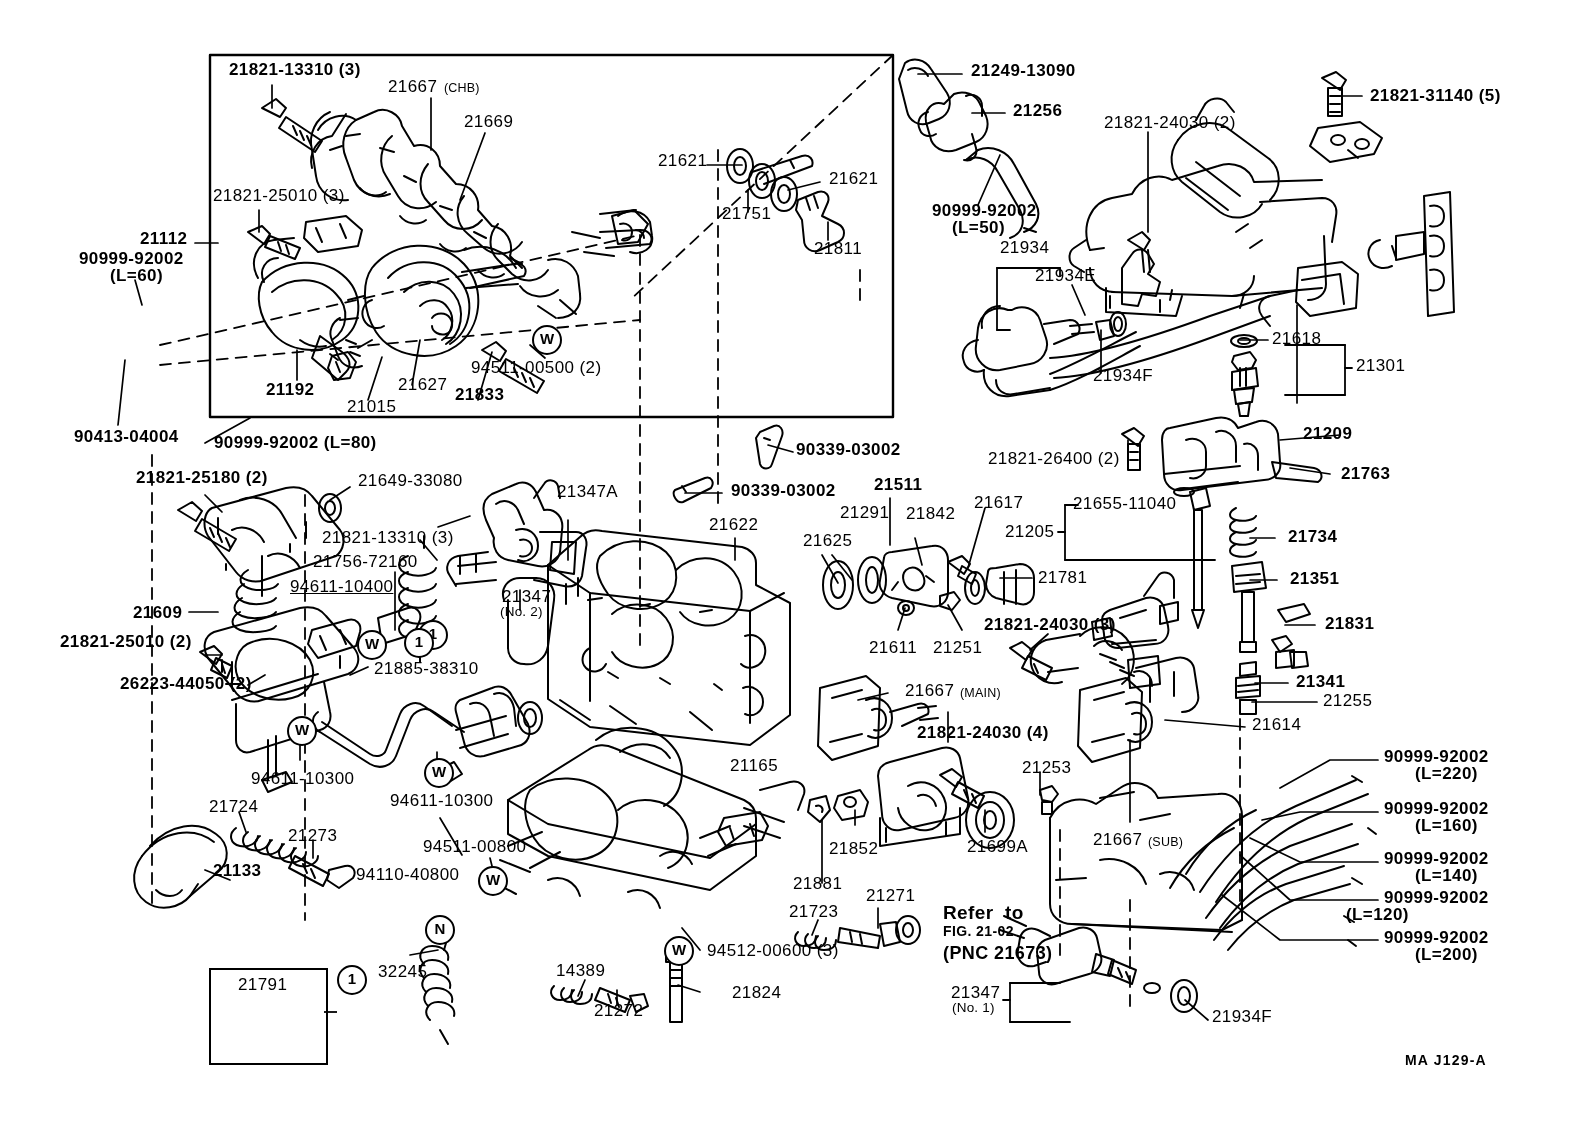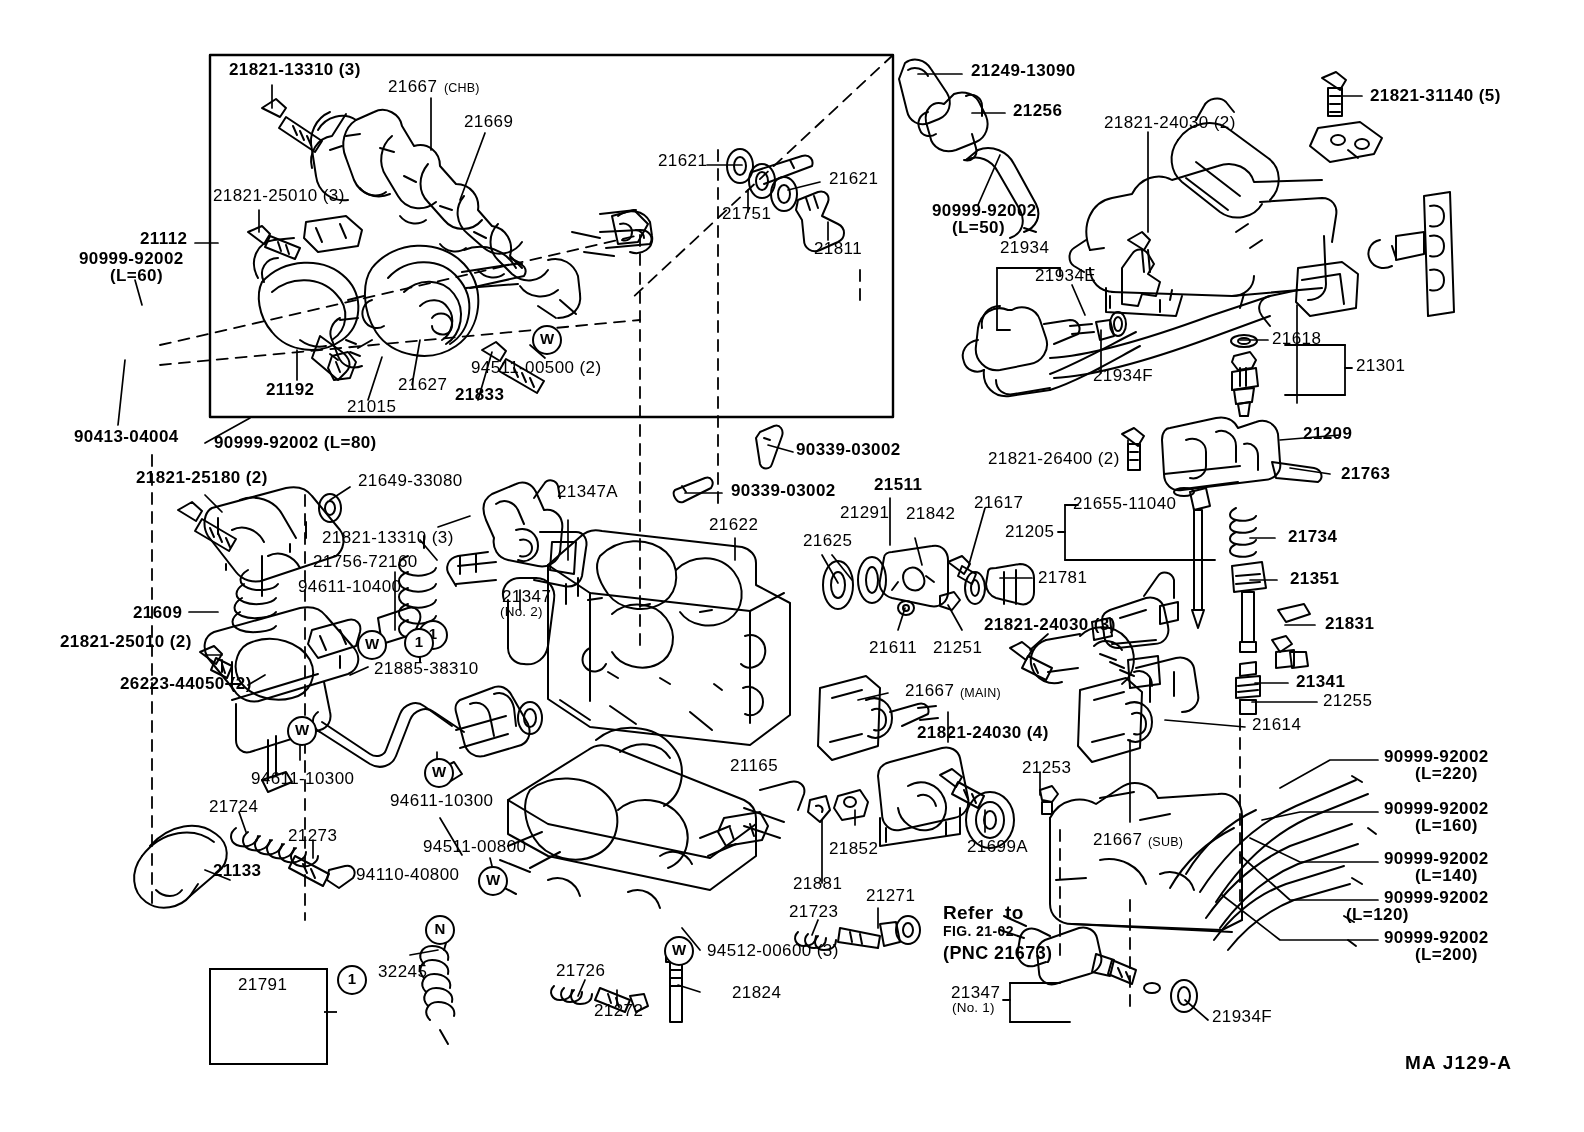--- a/index.html
+++ b/index.html
@@ -30,21 +30,21 @@
     letter-spacing: 0.4px;
     white-space: pre;
     line-height: 1.06;
     color: #000;
   }
   .lbl.b { font-weight: bold; }
   .sub  { font-size: 12.5px; letter-spacing: 0.2px; }
   .sub2 { font-size: 13.5px; letter-spacing: 0.2px; }
   .code {
     position: absolute;
-    font-size: 19px;
+    font-size: 14px;
     font-weight: bold;
     letter-spacing: 1.2px;
   }
   .wbadge {
     position: absolute;
     width: 26px; height: 26px;
     border: 2.2px solid #000;
     border-radius: 50%;
     font-size: 15px;
     font-weight: bold;
@@ -857,21 +857,21 @@
 <div class="lbl b" style="left:1290px; top:570px;">21351</div>
 <div class="lbl b" style="left:1325px; top:615px;">21831</div>
 <div class="lbl b" style="left:1296px; top:673px;">21341</div>
 <div class="lbl" style="left:1323px; top:692px;">21255</div>
 <div class="lbl" style="left:1252px; top:716px;">21614</div>
 
 <div class="lbl b" style="left:136px; top:469px;">21821-25180 (2)</div>
 <div class="lbl" style="left:358px; top:472px;">21649-33080</div>
 <div class="lbl" style="left:322px; top:529px;">21821-13310 (3)</div>
 <div class="lbl" style="left:313px; top:553px;text-align:center;">21756-72160</div>
-<div class="lbl" style="left:298px; top:578px;">94611-10400</div>
+<div class="lbl" style="left:290px; top:578px;text-decoration:underline;">94611-10400</div>
 <div class="lbl" style="left:557px; top:483px;">21347A</div>
 <div class="lbl" style="left:502px; top:588px;">21347</div>
 <div class="lbl sub2" style="left:500px; top:605px;">(No. 2)</div>
 <div class="lbl b" style="left:133px; top:604px;">21609</div>
 <div class="lbl b" style="left:60px; top:633px;">21821-25010 (2)</div>
 <div class="lbl b" style="left:120px; top:675px;">26223-44050 (2)</div>
 <div class="lbl" style="left:366px; top:660px;margin-left:8px;">21885-38310</div>
 <div class="lbl" style="left:251px; top:770px;">94611-10300</div>
 <div class="lbl" style="left:390px; top:792px;">94611-10300</div>
 
@@ -892,21 +892,21 @@
 <div class="lbl" style="left:829px; top:840px;">21852</div>
 <div class="lbl" style="left:793px; top:875px;">21881</div>
 <div class="lbl" style="left:789px; top:903px;">21723</div>
 <div class="lbl" style="left:866px; top:887px;">21271</div>
 
 <div class="lbl b" style="left:943px; top:903px; font-size:19px;">Refer  to</div>
 <div class="lbl b" style="left:943px; top:924px; font-size:14px;">FIG. 21-02</div>
 <div class="lbl b" style="left:943px; top:944px; font-size:18px;">(PNC 21673)</div>
 
 <div class="lbl" style="left:378px; top:963px;">32245</div>
-<div class="lbl" style="left:556px; top:962px;">21726</div>
+<div class="lbl" style="left:556px; top:962px;">14389</div>
 <div class="lbl" style="left:594px; top:1002px;">21272</div>
 <div class="lbl" style="left:707px; top:942px;">94512-00600 (3)</div>
 <div class="lbl" style="left:732px; top:984px;">21824</div>
 
 <div class="lbl" style="left:951px; top:984px;">21347</div>
 <div class="lbl sub2" style="left:952px; top:1001px;">(No. 1)</div>
 <div class="lbl" style="left:1212px; top:1008px;">21934F</div>
 
 <div class="lbl b" style="left:1384px; top:748px;">90999-92002</div>
 <div class="lbl b" style="left:1415px; top:765px;">(L=220)</div>

